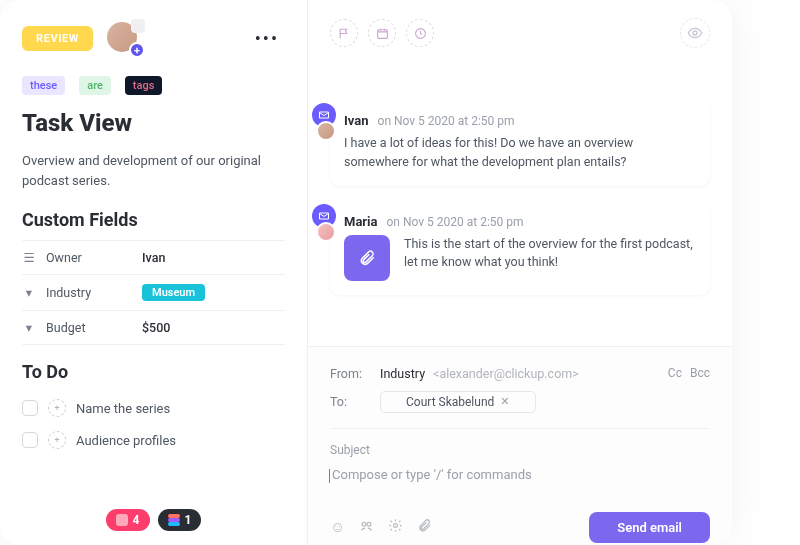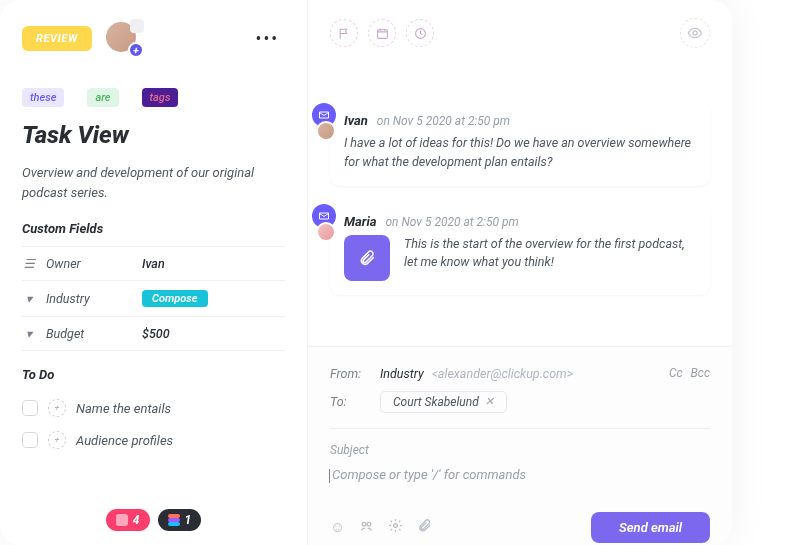--- a/index.html
+++ b/index.html
@@ -12,21 +12,20 @@
   }
   .app {
     display: flex;
     width: 732px;
     height: 545px;
     border-radius: 20px;
     box-shadow: 0 0 40px rgba(0,0,0,0.06);
     background: #fff;
     position: relative;
     overflow: hidden;
-    font-style: italic;
   }
   .left {
     width: 308px;
     border-right: 1px solid #f0f0f4;
     padding: 22px 22px 0 22px;
     display: flex;
     flex-direction: column;
   }
   .right {
     flex: 1;
@@ -60,30 +59,30 @@
     background: #f0f0f4; border-radius: 4px;
   }
   .avatar-speech::after { content:''; position:absolute; bottom:-3px; left:3px; width:0;height:0;border:3px solid transparent; border-top-color:#f0f0f4; }
   .avatar-plus {
     position: absolute; bottom: -4px; right: -6px; width: 16px; height: 16px;
     border-radius: 50%; background: #5f55ee; color:#fff; font-size: 11px; font-weight:700;
     display:flex; align-items:center; justify-content:center; border:2px solid #fff;
   }
   .dots { margin-left: auto; color:#2a2e34; font-size: 18px; letter-spacing:2px; padding: 0 6px; cursor:pointer;}
   
-  .tags { margin-top: 34px; display:flex; gap:23px; }
+  .tags { margin-top: 22px; display:flex; gap:14px; }
   .tag { font-size: 11px; padding: 3px 8px; border-radius: 4px; font-weight:500;}
   .tag-purple { background:#eae6ff; color:#6b5cff;}
   .tag-green  { background:#dff5e6; color:#4fb36a;}
-  .tag-pink   { background:#4c1d95; color:#e36b8a;}
+  .tag-pink   { background:#0f172a; color:#e36b8a;}
   
   .title { margin-top: 14px; font-size: 24px; font-weight: 800; color:#2a2e34;}
   .subtitle { margin-top: 14px; font-size: 13px; color:#4f5762; line-height:1.55;}
   
-  .section-head { margin-top: 18px; font-size: 13px; font-weight:700; color:#2a2e34;}
+  .section-head { margin-top: 18px; font-size: 18px; font-weight:700; color:#2a2e34;}
   .fields { margin-top: 10px; border-top:1px solid #f0f0f4;}
   .field-row {
     display:flex; align-items:center; gap:10px;
     border-bottom:1px solid #f0f0f4;
     padding: 9px 0;
     font-size: 12.5px; color:#4f5762;
   }
   .field-row .ficon { width:14px; text-align:center; color:#7c828d;}
   .field-row .flabel { width: 86px; }
   .field-row .fval { color:#2a2e34; font-weight:500;}
@@ -131,21 +130,21 @@
   .c2 .c-body-wrap { display:flex; gap:14px; align-items:flex-start;}
   .attach { width:46px;height:46px;border-radius:8px;background:#7b68ee; display:flex;align-items:center;justify-content:center; flex-shrink:0;}
   .attach svg { width:18px;height:18px; stroke:#fff; fill:none; stroke-width:2;}
   
   .composer { margin-top:auto; border-top:1px solid #eef0f4; padding: 14px 22px 18px 22px; background:#fdfdfd;}
   .cf-row { display:flex; align-items:center; gap:8px; font-size:12.5px; color:#7c828d; padding:5px 0;}
   .cf-row .lbl { width:42px;}
   .cf-row .name { color:#2a2e34;}
   .cf-row .muted { color:#b0b4bc;}
   .ccbcc { margin-left:auto; display:flex; gap:8px; color:#9aa0aa; font-size:12px;}
-  .recip-chip { border:1px solid #e6e6ee; border-radius:5px; padding:3px 12px; font-size:12px; color:#4f5762; display:flex; align-items:center; gap:6px;}
+  .recip-chip { border:1px solid #e6e6ee; border-radius:5px; padding:3px 25px; font-size:12px; color:#4f5762; display:flex; align-items:center; gap:6px;}
   .recip-chip .x { font-size:11px; color:#9aa0aa; cursor:pointer;}
   .divider { border-top:1px solid #f0f0f4; margin:10px 0;}
   .subj { font-size:12px; color:#9aa0aa; padding:4px 0 10px 0;}
   .body-input { font-size:13px; color:#9aa0aa; position:relative; padding-left:2px;}
   .body-input::before { content:''; position:absolute; left:-1px; top:2px; height:14px; width:1px; background:#7c828d;}
   .composer-bottom { display:flex; align-items:center; gap:14px; margin-top:30px;}
   .composer-bottom .cic { color:#b7bbc3; font-size:15px;}
   .send { margin-left:auto; background:#7b68ee; color:#fff; font-size:13px; font-weight:600; padding:8px 28px; border-radius:8px; cursor:pointer;}
 </style>
 </head>
@@ -177,35 +176,35 @@
     <div class="section-head">Custom Fields</div>
     <div class="fields">
       <div class="field-row">
         <span class="ficon">☰</span>
         <span class="flabel">Owner</span>
         <span class="fval">Ivan</span>
       </div>
       <div class="field-row">
         <span class="ficon">▾</span>
         <span class="flabel">Industry</span>
-        <span class="chip-teal">Compose</span>
+        <span class="chip-teal">Museum</span>
       </div>
       <div class="field-row">
         <span class="ficon">▾</span>
         <span class="flabel">Budget</span>
         <span class="fval">$500</span>
       </div>
     </div>
 
     <div class="section-head" style="margin-top:16px">To Do</div>
     <div class="todo-list">
       <div class="todo-item">
         <div class="checkbox"></div>
         <div class="assign-ic">+</div>
-        <span>Name the entails</span>
+        <span>Name the series</span>
       </div>
       <div class="todo-item">
         <div class="checkbox"></div>
         <div class="assign-ic">+</div>
         <span>Audience profiles</span>
       </div>
     </div>
 
     <div class="left-bottom">
       <div class="bchip bchip-pink">

